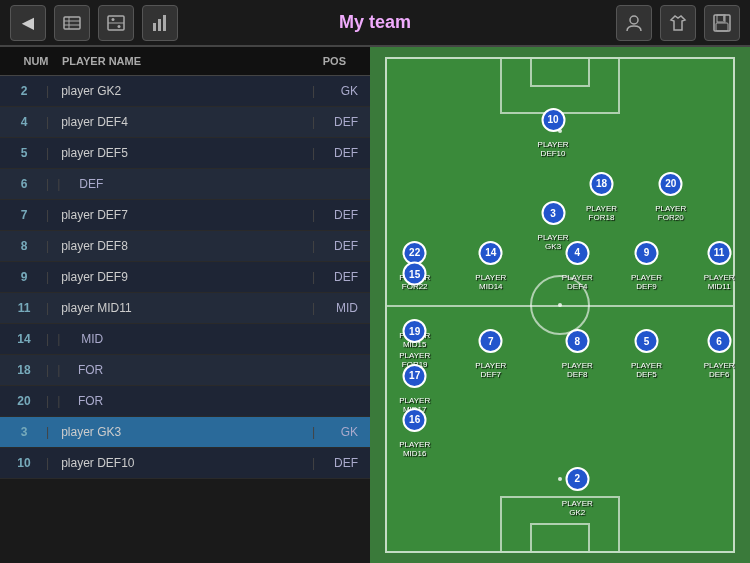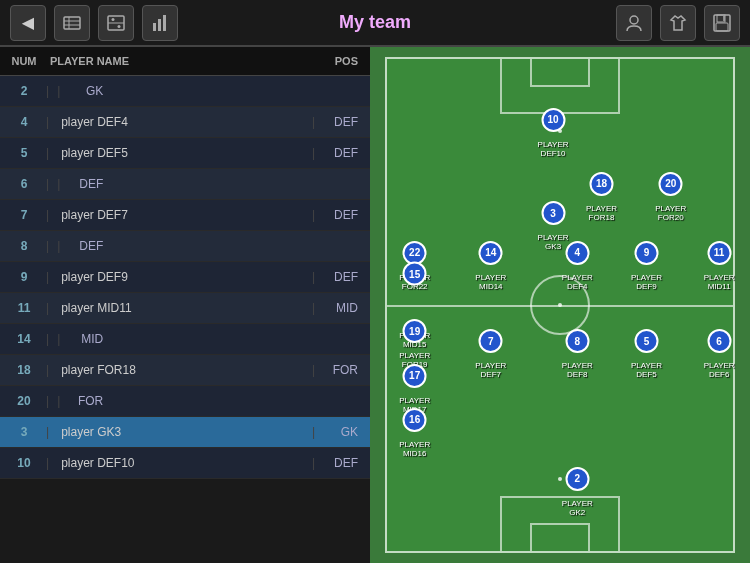--- a/index.html
+++ b/index.html
@@ -62,21 +62,21 @@
       width: 370px;
       height: 516px;
       background: #1a1a1a;
       overflow-y: auto;
       flex-shrink: 0;
     }
 
     .list-header {
       display: flex;
       background: #111;
-      padding: 8px 6px;
+      padding: 8px 18px;
       border-bottom: 1px solid #444;
       color: #aaa;
       font-size: 11px;
       font-weight: bold;
       text-transform: uppercase;
     }
     .col-num { width: 36px; text-align: center; }
     .col-name { flex: 1; padding-left: 8px; }
     .col-pos { width: 45px; text-align: right; padding-right: 6px; }
 
@@ -301,20 +301,21 @@
     <div class="list-header">
       <div class="col-num">NUM</div>
       <div class="col-name">PLAYER NAME</div>
       <div class="col-pos">POS</div>
     </div>
 
     <div id="player-rows">
         <div class="player-row">
     <div class="col-num">2</div>
     <span class="divider">|</span>
+    <div class="col-name">player GK2</div>
     <span class="divider">|</span>
     <div class="col-pos">GK</div>
   </div>
         <div class="player-row">
     <div class="col-num">4</div>
     <span class="divider">|</span>
     <div class="col-name">player DEF4</div>
     <span class="divider">|</span>
     <div class="col-pos">DEF</div>
   </div>
@@ -334,20 +335,21 @@
         <div class="player-row">
     <div class="col-num">7</div>
     <span class="divider">|</span>
     <div class="col-name">player DEF7</div>
     <span class="divider">|</span>
     <div class="col-pos">DEF</div>
   </div>
         <div class="player-row">
     <div class="col-num">8</div>
     <span class="divider">|</span>
+    <div class="col-name">player DEF8</div>
     <span class="divider">|</span>
     <div class="col-pos">DEF</div>
   </div>
         <div class="player-row">
     <div class="col-num">9</div>
     <span class="divider">|</span>
     <div class="col-name">player DEF9</div>
     <span class="divider">|</span>
     <div class="col-pos">DEF</div>
   </div>
@@ -360,21 +362,20 @@
   </div>
         <div class="player-row">
     <div class="col-num">14</div>
     <span class="divider">|</span>
     <span class="divider">|</span>
     <div class="col-pos">MID</div>
   </div>
         <div class="player-row">
     <div class="col-num">18</div>
     <span class="divider">|</span>
-    <div class="col-name">player FOR18</div>
     <span class="divider">|</span>
     <div class="col-pos">FOR</div>
   </div>
         <div class="player-row">
     <div class="col-num">20</div>
     <span class="divider">|</span>
     <span class="divider">|</span>
     <div class="col-pos">FOR</div>
   </div>
         <div class="player-row active">

